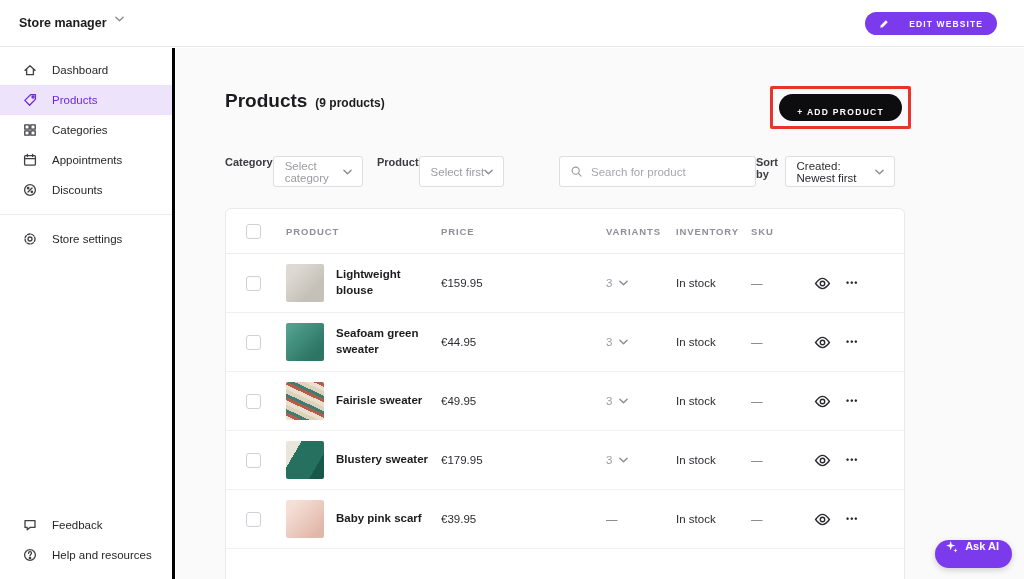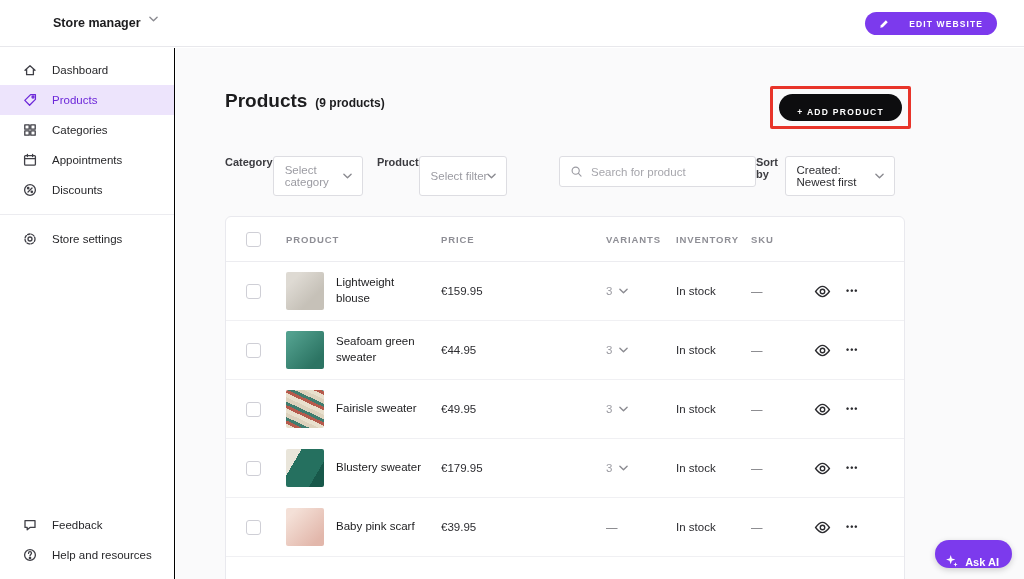--- a/index.html
+++ b/index.html
@@ -2,30 +2,30 @@
 <html><head>
 <meta charset="utf-8">
 <style>
   * { margin:0; padding:0; box-sizing:border-box; }
   html,body { width:1024px; height:579px; overflow:hidden; }
   body { font-family:"Liberation Sans",sans-serif; background:#fff; position:relative; }
 
   
   .topbar { position:absolute; top:0; left:0; width:1024px; height:47px; background:#fff;
             border-bottom:1px solid #e8e8ec; z-index:6; display:flex; align-items:center; }
-  .store-manager { margin-left:53px; display:flex; align-items:flex-start; gap:8px;
+  .store-manager { margin-left:19px; display:flex; align-items:flex-start; gap:8px;
                    font-size:12.5px; font-weight:700; color:#1c1c1e; cursor:pointer; }
   .edit-btn { position:absolute; right:27px; top:12px; height:23px; padding:0 14px;
               background:#7c3aed; color:#fff; border:none; border-radius:12px;
               font-family:"Liberation Sans",sans-serif; font-size:8.5px; font-weight:700;
               letter-spacing:1.1px; display:flex; align-items:center; gap:20px; cursor:pointer; }
 
   
   .sidebar { position:absolute; top:48px; left:0; bottom:0; width:175px; background:#fff;
-             border-right:1px solid #000000; padding-top:7px; z-index:5; }
+             border-right:3px solid #000000; padding-top:7px; z-index:5; }
   .side-item { display:flex; align-items:center; gap:14px; height:30px; padding-left:22px;
                font-size:11.5px; color:#27272a; cursor:pointer; }
   .side-item svg { flex:0 0 auto; stroke:#3f3f46; fill:none; stroke-width:1.3;
                    stroke-linecap:round; stroke-linejoin:round; }
   .side-item.active { background:#ede4fc; color:#6d28d9; }
   .side-item.active svg { stroke:#6d28d9; }
   .side-divider { border-top:1px solid #ececf0; margin:9px 0; }
   .side-footer { position:absolute; bottom:9px; left:0; width:100%; }
 
   
@@ -39,21 +39,21 @@
 
   .add-wrap { position:absolute; top:38px; right:-6px; border:3px solid #e8342a;
               padding:5px 6px; border-radius:2px; }
   .add-btn { height:27px; padding:13px 18px; background:#0d0d0f; color:#fff; border:none;
              border-radius:15px; font-family:"Liberation Sans",sans-serif; font-size:8.5px;
              font-weight:700; letter-spacing:1.3px; cursor:pointer; }
 
   .filters { display:flex; gap:0; margin-top:38px; }
   .fgroup { display:flex; flex-direction:row; }
   .flabel { font-size:11px; font-weight:700; color:#3c3c41; margin-bottom:8px; }
-  .select { height:40px; background:#fff; border:1px solid #ddddE2; border-radius:3px;
+  .select { height:31px; background:#fff; border:1px solid #ddddE2; border-radius:3px;
             display:flex; align-items:center; justify-content:space-between;
             padding:0 10px 0 11px; font-size:11.5px; color:#9b9ba2; cursor:pointer; }
   .select.dark { color:#2c2c30; }
   .chev { width:9px; height:6px; stroke:#8a8a90; fill:none; stroke-width:1.5;
           stroke-linecap:round; stroke-linejoin:round; flex:0 0 auto; }
   .w-cat { width:138px; margin-right:14px; }
   .w-prod { width:136px; margin-right:14px; }
   .w-sort { width:139px; margin-right:10px; }
   .w-search { width:229px; }
   .searchbox { height:31px; background:#fff; border:1px solid #ddddE2; border-radius:3px;
@@ -73,32 +73,32 @@
   .trow { height:59px; border-bottom:1px solid #f0f0f3; }
   .checkbox { width:15px; height:15px; border:1.5px solid #cfcfd6; border-radius:3px;
               background:#fff; cursor:pointer; }
   .prodcell { display:flex; align-items:center; gap:12px; }
   .thumb { width:38px; height:38px; border-radius:2px; flex:0 0 auto; }
   .t0 { background:linear-gradient(135deg,#dedad3 20%,#c6c1b8 70%); }
   .t1 { background:linear-gradient(135deg,#52a08e 10%,#2c7463 80%); }
   .t2 { background:repeating-linear-gradient(25deg,#e9e0cd 0 4px,#b65a4c 4px 7px,#3f7d6f 7px 10px,#ddd2bd 10px 14px); }
   .t3 { background:linear-gradient(120deg,#e9e5da 0 26%,#25705f 26% 75%,#18584a 75%); }
   .t4 { background:linear-gradient(135deg,#f4e0d7 15%,#e2b7ab 85%); }
-  .pname { font-size:11.5px; font-weight:400; color:#1c1c1e; line-height:1.35; max-width:95px; }
+  .pname { font-size:11.5px; font-weight:700; color:#1c1c1e; line-height:1.35; max-width:95px; }
   .cell-txt { font-size:11.5px; color:#2c2c30; }
   .variants { display:flex; align-items:center; gap:7px; font-size:11.5px; color:#9b9ba2; cursor:pointer; }
   .dash { color:#6a6a70; }
   .eye-btn { width:22px; height:22px; display:flex; align-items:center; justify-content:center; cursor:pointer; }
   .eye-btn svg { stroke:#2b2b2f; fill:none; stroke-width:1.3; }
   .more-btn { font-size:9px; font-weight:700; letter-spacing:1px; color:#2b2b2f; cursor:pointer; }
 
   
   .askai { position:absolute; right:12px; bottom:11px; height:28px; padding:0 13px 0 10px;
            background:#7c3aed; color:#fff; border:none; border-radius:15px; z-index:9;
-           display:flex; align-items:flex-end; gap:6px; font-family:"Liberation Sans",sans-serif;
+           display:flex; align-items:flex-start; gap:6px; font-family:"Liberation Sans",sans-serif;
            font-size:11px; font-weight:700; cursor:pointer; box-shadow:0 2px 6px rgba(0,0,0,0.18); }
   .askai svg { fill:#fff; }
 </style>
 </head>
 <body>
 
 <div class="topbar">
   <div class="store-manager">
     <span>Store manager</span>
     <svg class="chev" viewBox="0 0 10 6">
@@ -205,21 +205,21 @@
         <div class="select">
           <span>Select category</span>
           <svg class="chev" viewBox="0 0 10 6">
               <polyline points="1,1 5,5 9,1"></polyline>
             </svg>
         </div>
       </div>
       <div class="fgroup w-prod">
         <div class="flabel">Product</div>
         <div class="select">
-          <span>Select filter</span>
+          <span>Select first</span>
           <svg class="chev" viewBox="0 0 10 6">
               <polyline points="1,1 5,5 9,1"></polyline>
             </svg>
         </div>
       </div>
       <div class="fgroup w-search" style="justify-content:flex-end;">
         <div class="searchbox">
           <svg width="13" height="13" viewBox="0 0 16 16">
               <circle cx="7" cy="7" r="4.4"></circle>
               <path d="M10.4 10.4 L13.6 13.6"></path>

